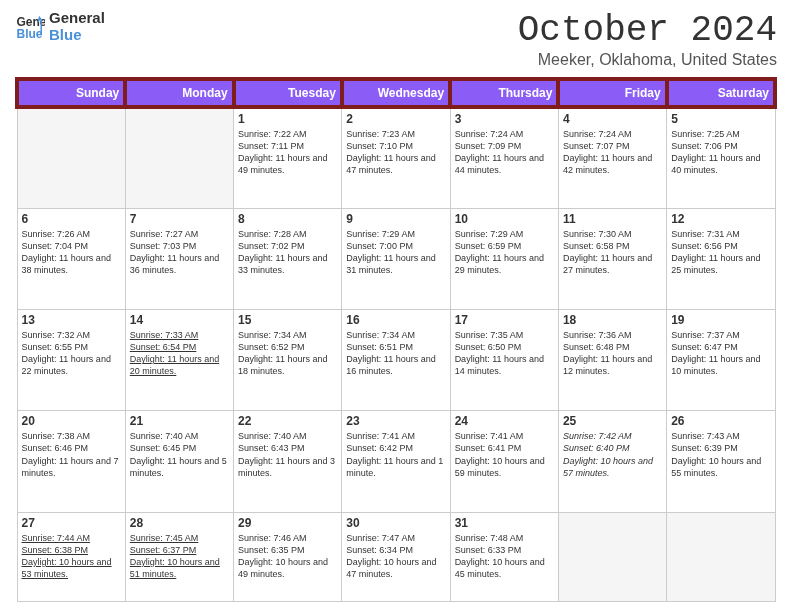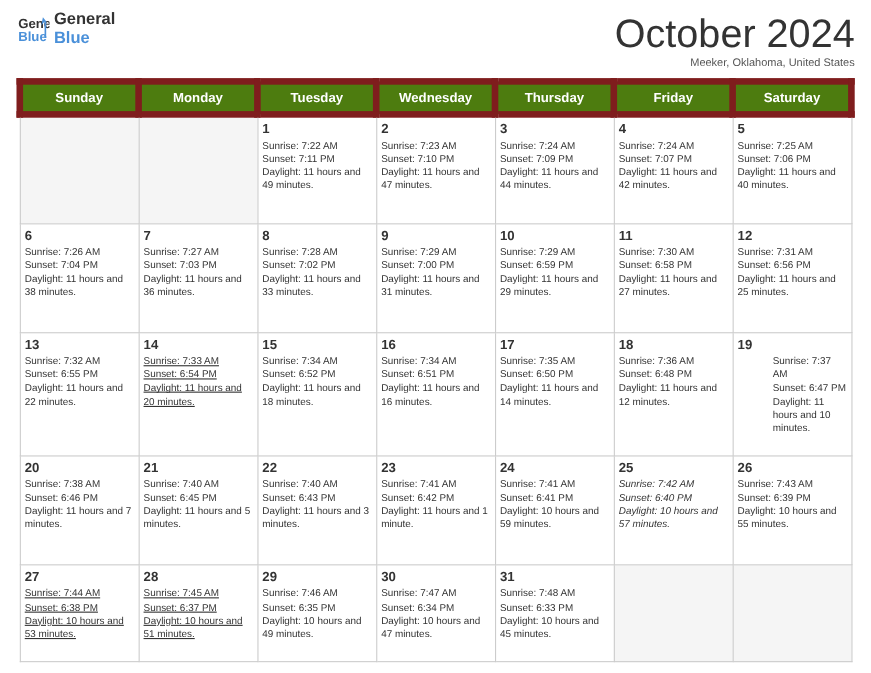--- a/index.html
+++ b/index.html
@@ -32,40 +32,41 @@
       height: 30px;
       margin-right: 4px;
     }
     .title-section {
       text-align: right;
     }
     .month-title {
       font-size: 36px;
       font-weight: normal;
       color: #333;
+      font-family: Liberation Mono, monospace;
     }
     .location {
-      font-size: 10px;
+      font-size: 16px;
       color: #555;
     }
     .calendar {
       flex: 1;
       border: 1px solid #ccc;
       border-collapse: collapse;
       width: 100%;
       table-layout: fixed;
     }
     .calendar th {
-      background: #4d7c0f;
+      background: #8b5cf6;
       color: #fff;
       font-size: 12px;
       font-weight: bold;
       padding: 5px 4px;
-      text-align: center;
-      border: 6px solid #7f1d1d;
+      text-align: right;
+      border: 4px solid #7f1d1d;
     }
     .calendar td {
       border: 1px solid #ccc;
       vertical-align: top;
       padding: 3px 4px;
       font-size: 9.5px;
       color: #333;
       height: 85px;
       background: #fff;
     }
@@ -236,21 +237,21 @@
 Daylight: 11 hours and 14 minutes.</div>
           </td>
           <td>
             <span class="day-number">18</span>
             <div class="cell-text" style="white-space: pre-line;">Sunrise: 7:36 AM
 Sunset: 6:48 PM
 Daylight: 11 hours and 12 minutes.</div>
           </td>
           <td>
             <span class="day-number">19</span>
-            <div class="cell-text" style="white-space: pre-line; margin-left: 32px;">Sunrise: 7:37 AM
+            <div class="cell-text" style="white-space: pre-line;">Sunrise: 7:37 AM
 Sunset: 6:47 PM
 Daylight: 11 hours and 10 minutes.</div>
           </td>
         </tr>
         <tr class="week-row">
           <td>
             <span class="day-number">20</span>
             <div class="cell-text" style="white-space: pre-line;">Sunrise: 7:38 AM
 Sunset: 6:46 PM
 Daylight: 11 hours and 7 minutes.</div>

